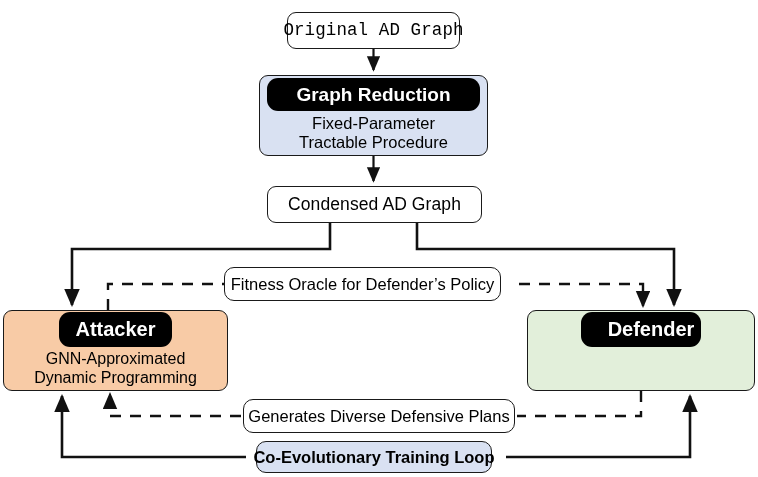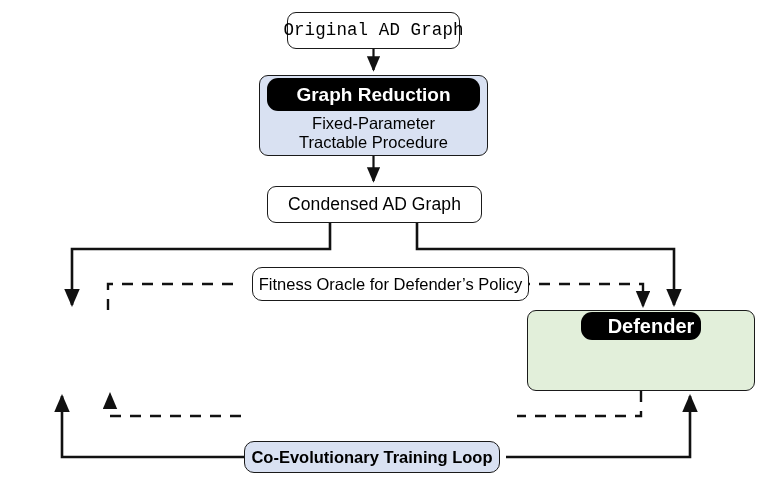--- a/index.html
+++ b/index.html
@@ -96,46 +96,46 @@
   }
   #node-attacker .pill {
     width: 113px; height: 35px; margin-top: 1px; font-size: 20px;
   }
 
   #node-defender {
     left: 527px; top: 310px; width: 228px; height: 81px;
     background: #e2efda;
   }
   #node-defender .pill {
-    width: 120px; height: 28px; margin-top: 1px; font-size: 20px; padding-left: 20px;
+    width: 120px; height: 35px; margin-top: 1px; font-size: 20px; padding-left: 20px;
   }
 
   
   .chip {
     position: absolute;
     box-sizing: border-box;
     border: 1.6px solid #1a1a1a;
     border-radius: 10px;
     background: #ffffff;
     display: flex;
     align-items: center;
     justify-content: center;
     white-space: nowrap;
     z-index: 4;
   }
   #chip-oracle {
-    left: 252px; top: 267px; width: 277px; height: 34px;
+    left: 224px; top: 267px; width: 277px; height: 34px;
     font-size: 16.5px;
   }
   #chip-plans {
     left: 243px; top: 399px; width: 272px; height: 34px;
     font-size: 16.5px;
   }
   #chip-loop {
-    left: 244px; top: 441px; width: 256px; height: 32px;
+    left: 256px; top: 441px; width: 236px; height: 32px;
     background: #d9e1f2;
     font-size: 16.5px;
     font-weight: bold;
   }
 </style>
 </head>
 <body>
 
 <div id="canvas">
 
@@ -174,27 +174,35 @@
   <div class="node panel" id="node-reduction">
     <div class="pill">Graph Reduction</div>
     <div class="panel-sub">Fixed-Parameter
 Tractable Procedure</div>
   </div>
 
   <div class="node" id="node-condensed">
     <span class="plain-label">Condensed AD Graph</span>
   </div>
 
+  <div class="node panel" id="node-attacker">
+    <div class="pill">Attacker</div>
+    <div class="panel-sub">GNN-Approximated
+Dynamic Programming</div>
+  </div>
 
   <div class="node panel" id="node-defender">
     <div class="pill">Defender</div>
   </div>
 
   <div class="chip" id="chip-oracle">
     <span>Fitness Oracle for Defender’s Policy</span>
   </div>
 
+  <div class="chip" id="chip-plans">
+    <span>Generates Diverse Defensive Plans</span>
+  </div>
 
   <div class="chip" id="chip-loop">
     <span>Co-Evolutionary Training Loop</span>
   </div>
 
 </div>
 
 </body></html>

